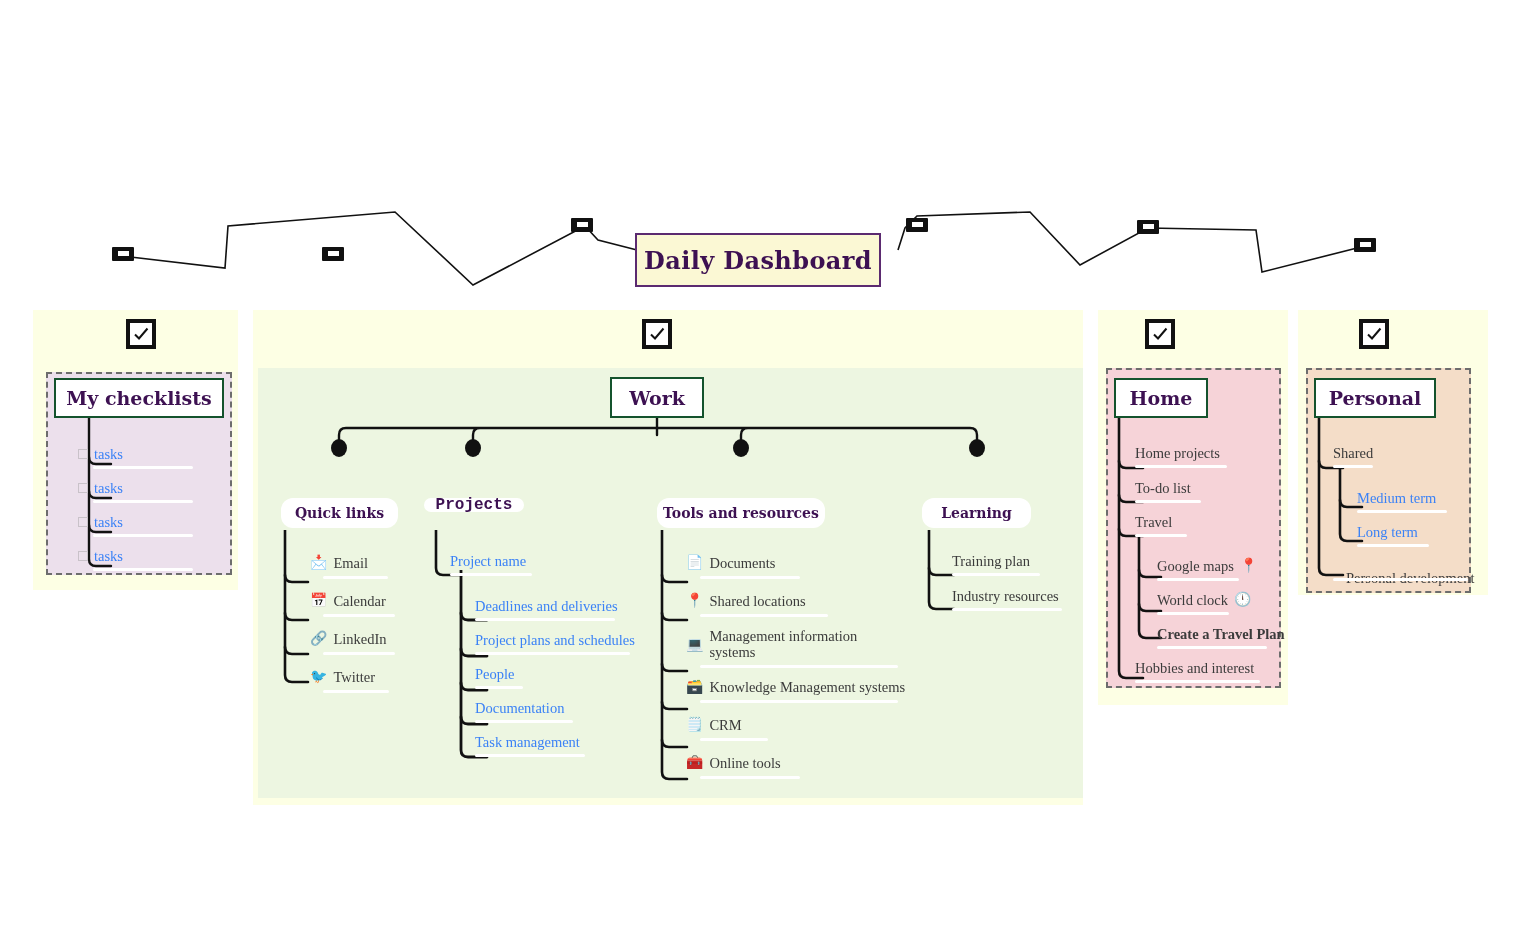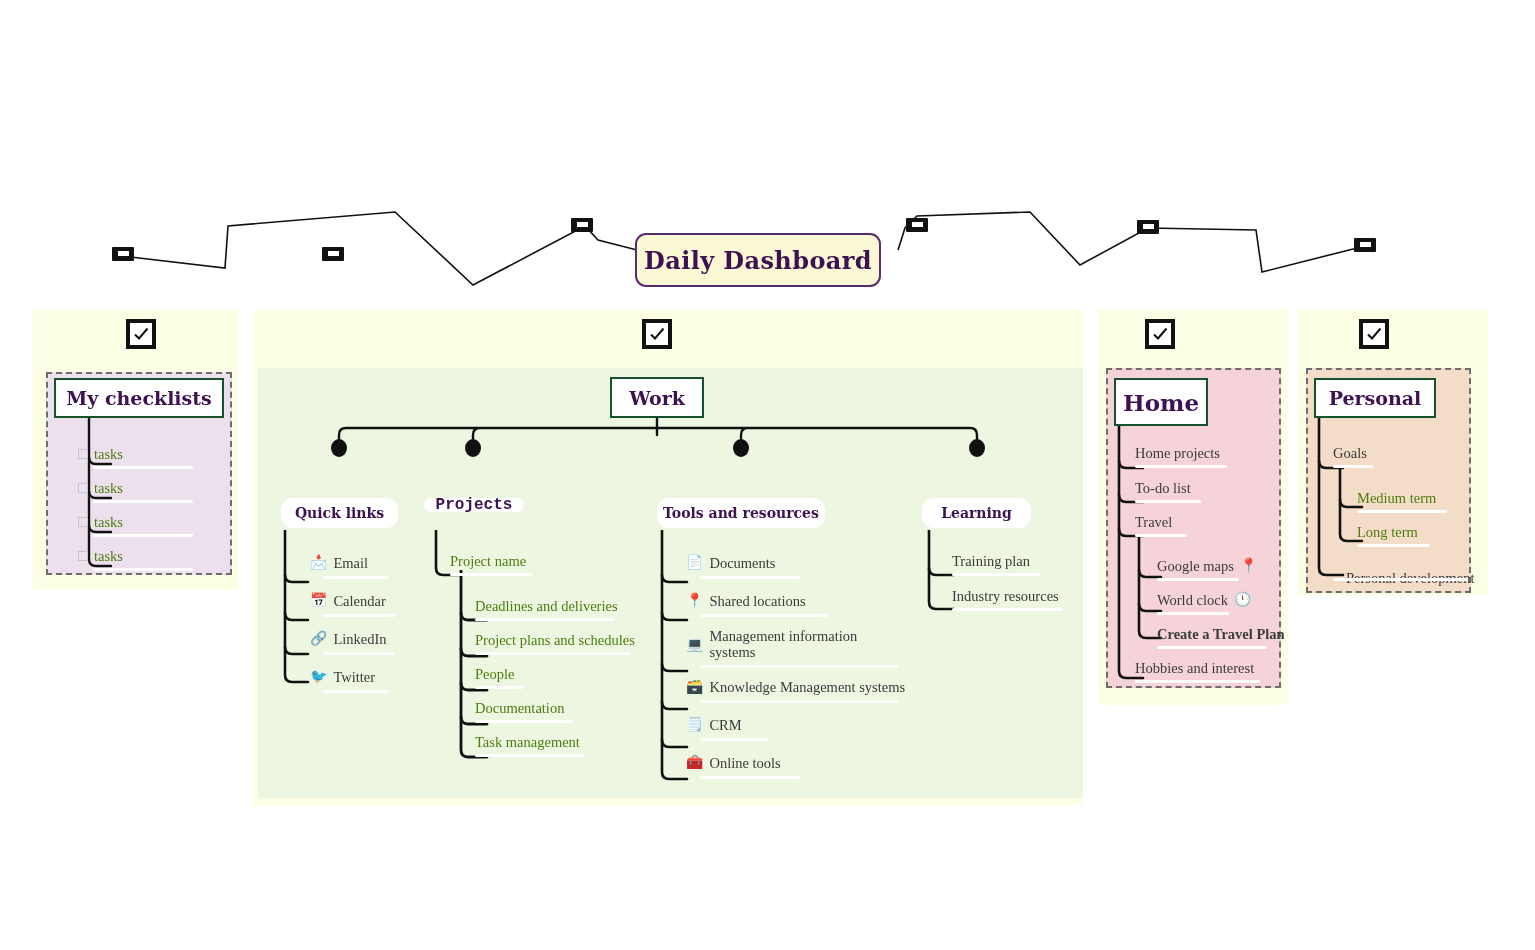--- a/index.html
+++ b/index.html
@@ -24,21 +24,21 @@
     pointer-events: none;
   }
 
   
   #title-node {
     position: absolute;
     left: 635px; top: 233px;
     width: 246px; height: 54px;
     background: #fbf8d4;
     border: 2px solid #5b2a70;
-    border-radius: 11px;
+    border-radius: 0;
     display: flex; align-items: center; justify-content: center;
     z-index: 6;
   }
   #title-node .t {
     font-family: "DejaVu Serif", serif;
     font-weight: bold;
     font-size: 24px;
     color: #3d1152;
     letter-spacing: .4px;
     white-space: nowrap;
@@ -87,21 +87,21 @@
     font-family: "DejaVu Serif", serif;
     font-weight: bold;
     color: #3d1152;
     white-space: nowrap;
   }
   .hdr.square { border: 2px solid #14532d; }
   .hdr.round  { border-radius: 12px; }
 
   #hdr-checklists { left: 54px;   top: 378px; width: 170px; height: 40px; font-size: 19px; }
   #hdr-work       { left: 610px;  top: 377px; width: 94px;  height: 41px; font-size: 19px; }
-  #hdr-home       { left: 1114px; top: 378px; width: 94px;  height: 48px; font-size: 23px; }
+  #hdr-home       { left: 1114px; top: 378px; width: 94px;  height: 40px; font-size: 19px; }
   #hdr-personal   { left: 1314px; top: 378px; width: 122px; height: 40px; font-size: 19px; }
 
   #hdr-quicklinks { left: 281px;  top: 498px; width: 117px; height: 30px; font-size: 14px; }
   #hdr-projects   { left: 424px;  top: 498px; width: 100px; height: 14px; font-size: 16px; font-family: Liberation Mono, monospace; }
   #hdr-tools      { left: 657px;  top: 498px; width: 168px; height: 30px; font-size: 14px; }
   #hdr-learning   { left: 922px;  top: 498px; width: 109px; height: 30px; font-size: 14px; }
 
   
   .subpanel {
     position: absolute;
@@ -123,21 +123,21 @@
     gap: 6px;
     white-space: nowrap;
   }
   .titem .lbl {
     font-family: "Liberation Serif", serif;
     font-size: 14.5px;
     color: #3b3b3b;
     line-height: 1.15;
   }
   .titem .lbl.wrap { white-space: normal; line-height: 1.1; }
-  .titem.muted .lbl { color: #4d7c0f; }
+  .titem.muted .lbl { color: #3b82f6; }
   .titem .ico { font-size: 14px; line-height: 1; display:inline-block; }
   .underline {
     position: absolute;
     height: 3px;
     background: #ffffff;
     border-radius: 2px;
     z-index: 4;
   }
   .connector { position: absolute; z-index: 3; pointer-events: none; }
 
@@ -472,21 +472,21 @@
   <svg class="connector" style="left:1313px; top:416px; width:45px; height:170px;" viewBox="0 0 45 170">
     <path d="M6 0 L6 152 Q6 159 13 159 L30 159" fill="none" stroke="#111" stroke-width="2.6" stroke-linecap="round"></path>
     <path d="M6 45 Q6 52 13 52 L30 52" fill="none" stroke="#111" stroke-width="2.6" stroke-linecap="round"></path>
   </svg>
   <svg class="connector" style="left:1334px; top:468px; width:45px; height:90px;" viewBox="0 0 45 90">
     <path d="M6 0 L6 66 Q6 73 13 73 L28 73" fill="none" stroke="#111" stroke-width="2.6" stroke-linecap="round"></path>
     <path d="M6 32 Q6 39 13 39 L28 39" fill="none" stroke="#111" stroke-width="2.6" stroke-linecap="round"></path>
   </svg>
   <div class="tree">
     <div class="titem" style="left:1333px; top:445px;">
-      <span class="lbl">Goals</span>
+      <span class="lbl">Shared</span>
       </div>
     <div class="underline" style="left:1333px; top:465px; width:40px;"></div>
 
     <div class="titem muted" style="left:1357px; top:490px;">
       <span class="lbl">Medium term</span>
       </div>
     <div class="underline" style="left:1357px; top:510px; width:90px;"></div>
 
     <div class="titem muted" style="left:1357px; top:524px;">
       <span class="lbl">Long term</span>

